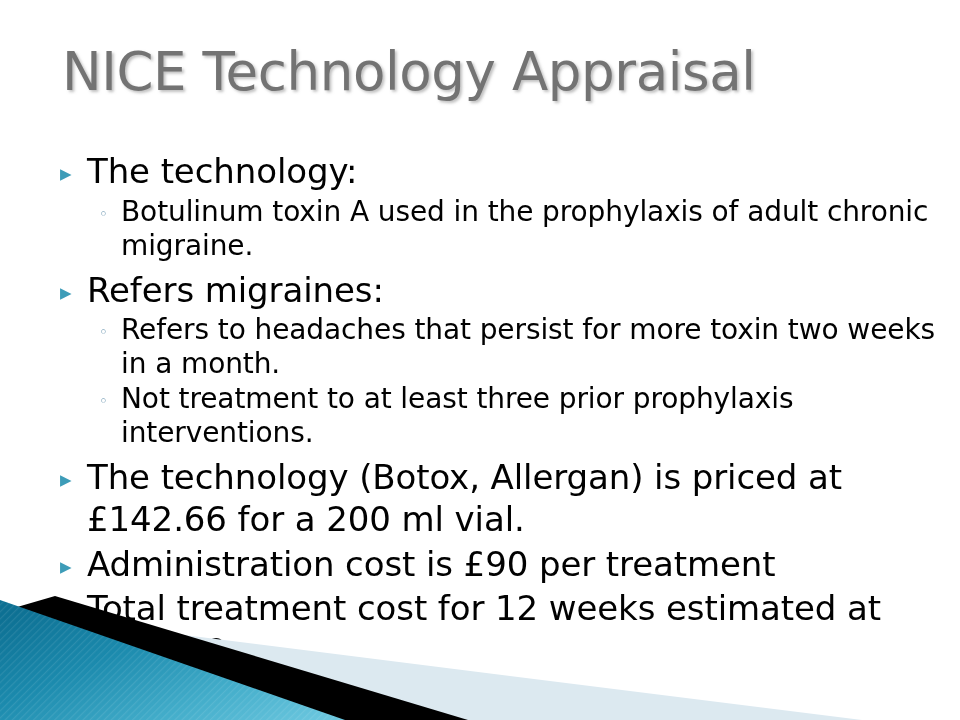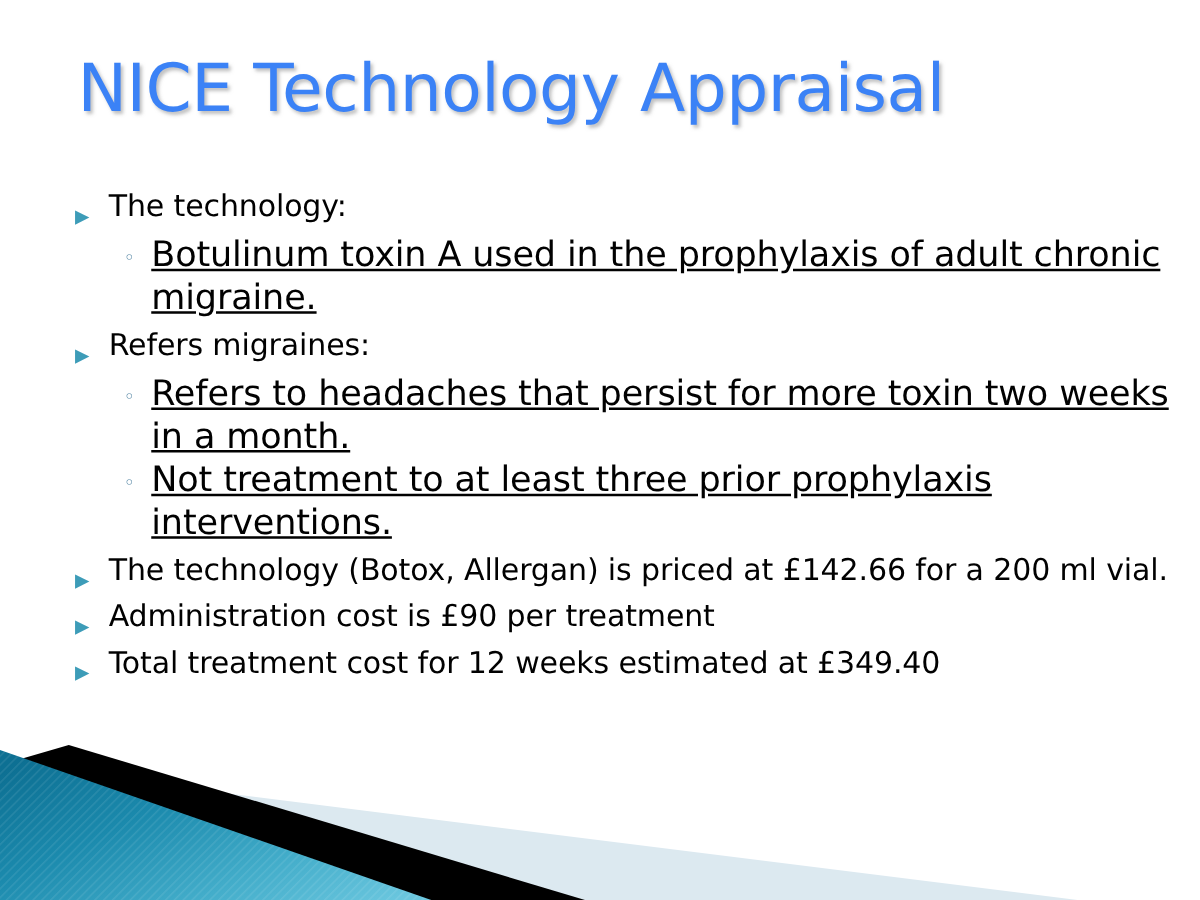--- a/index.html
+++ b/index.html
@@ -19,21 +19,21 @@
   
   #slide-title {
     position: absolute;
     left: 62px;
     top: 44px;
     width: 860px;
     font-family: "DejaVu Sans", sans-serif;
     font-size: 53px;
     font-weight: 400;
     line-height: 1.05;
-    color: #3b82f6;
+    color: #737373;
     letter-spacing: -0.4px;
     text-shadow: 2px 2px 3px rgba(140,140,140,0.55);
     white-space: nowrap;
   }
 
   
   #body-list {
     position: absolute;
     left: 60px;
     top: 150px;
@@ -55,21 +55,21 @@
     flex: 0 0 auto;
     width: 27px;
     color: #3d9cb8;
     font-size: 23px;
     line-height: 1;
     padding-top: 12px;
     text-align: left;
   }
   .lvl1 .bullet-text {
     flex: 1 1 auto;
-    font-size: 24px;
+    font-size: 34px;
     line-height: 1.25;
     letter-spacing: -0.1px;
   }
 
   
   .lvl2 {
     margin-left: 39px;
     margin-bottom: 0px;
   }
   .lvl2 .bullet-glyph {
@@ -79,21 +79,20 @@
     font-size: 15px;
     line-height: 1;
     padding-top: 12px;
     text-align: left;
   }
   .lvl2 .bullet-text {
     flex: 1 1 auto;
     font-size: 28px;
     line-height: 1.22;
     letter-spacing: -0.1px;
-    text-decoration: underline;
   }
 
   
   .gap-above { margin-top: 6px; }
 
   
   #corner-decoration {
     position: absolute;
     left: 0;
     bottom: 0;

